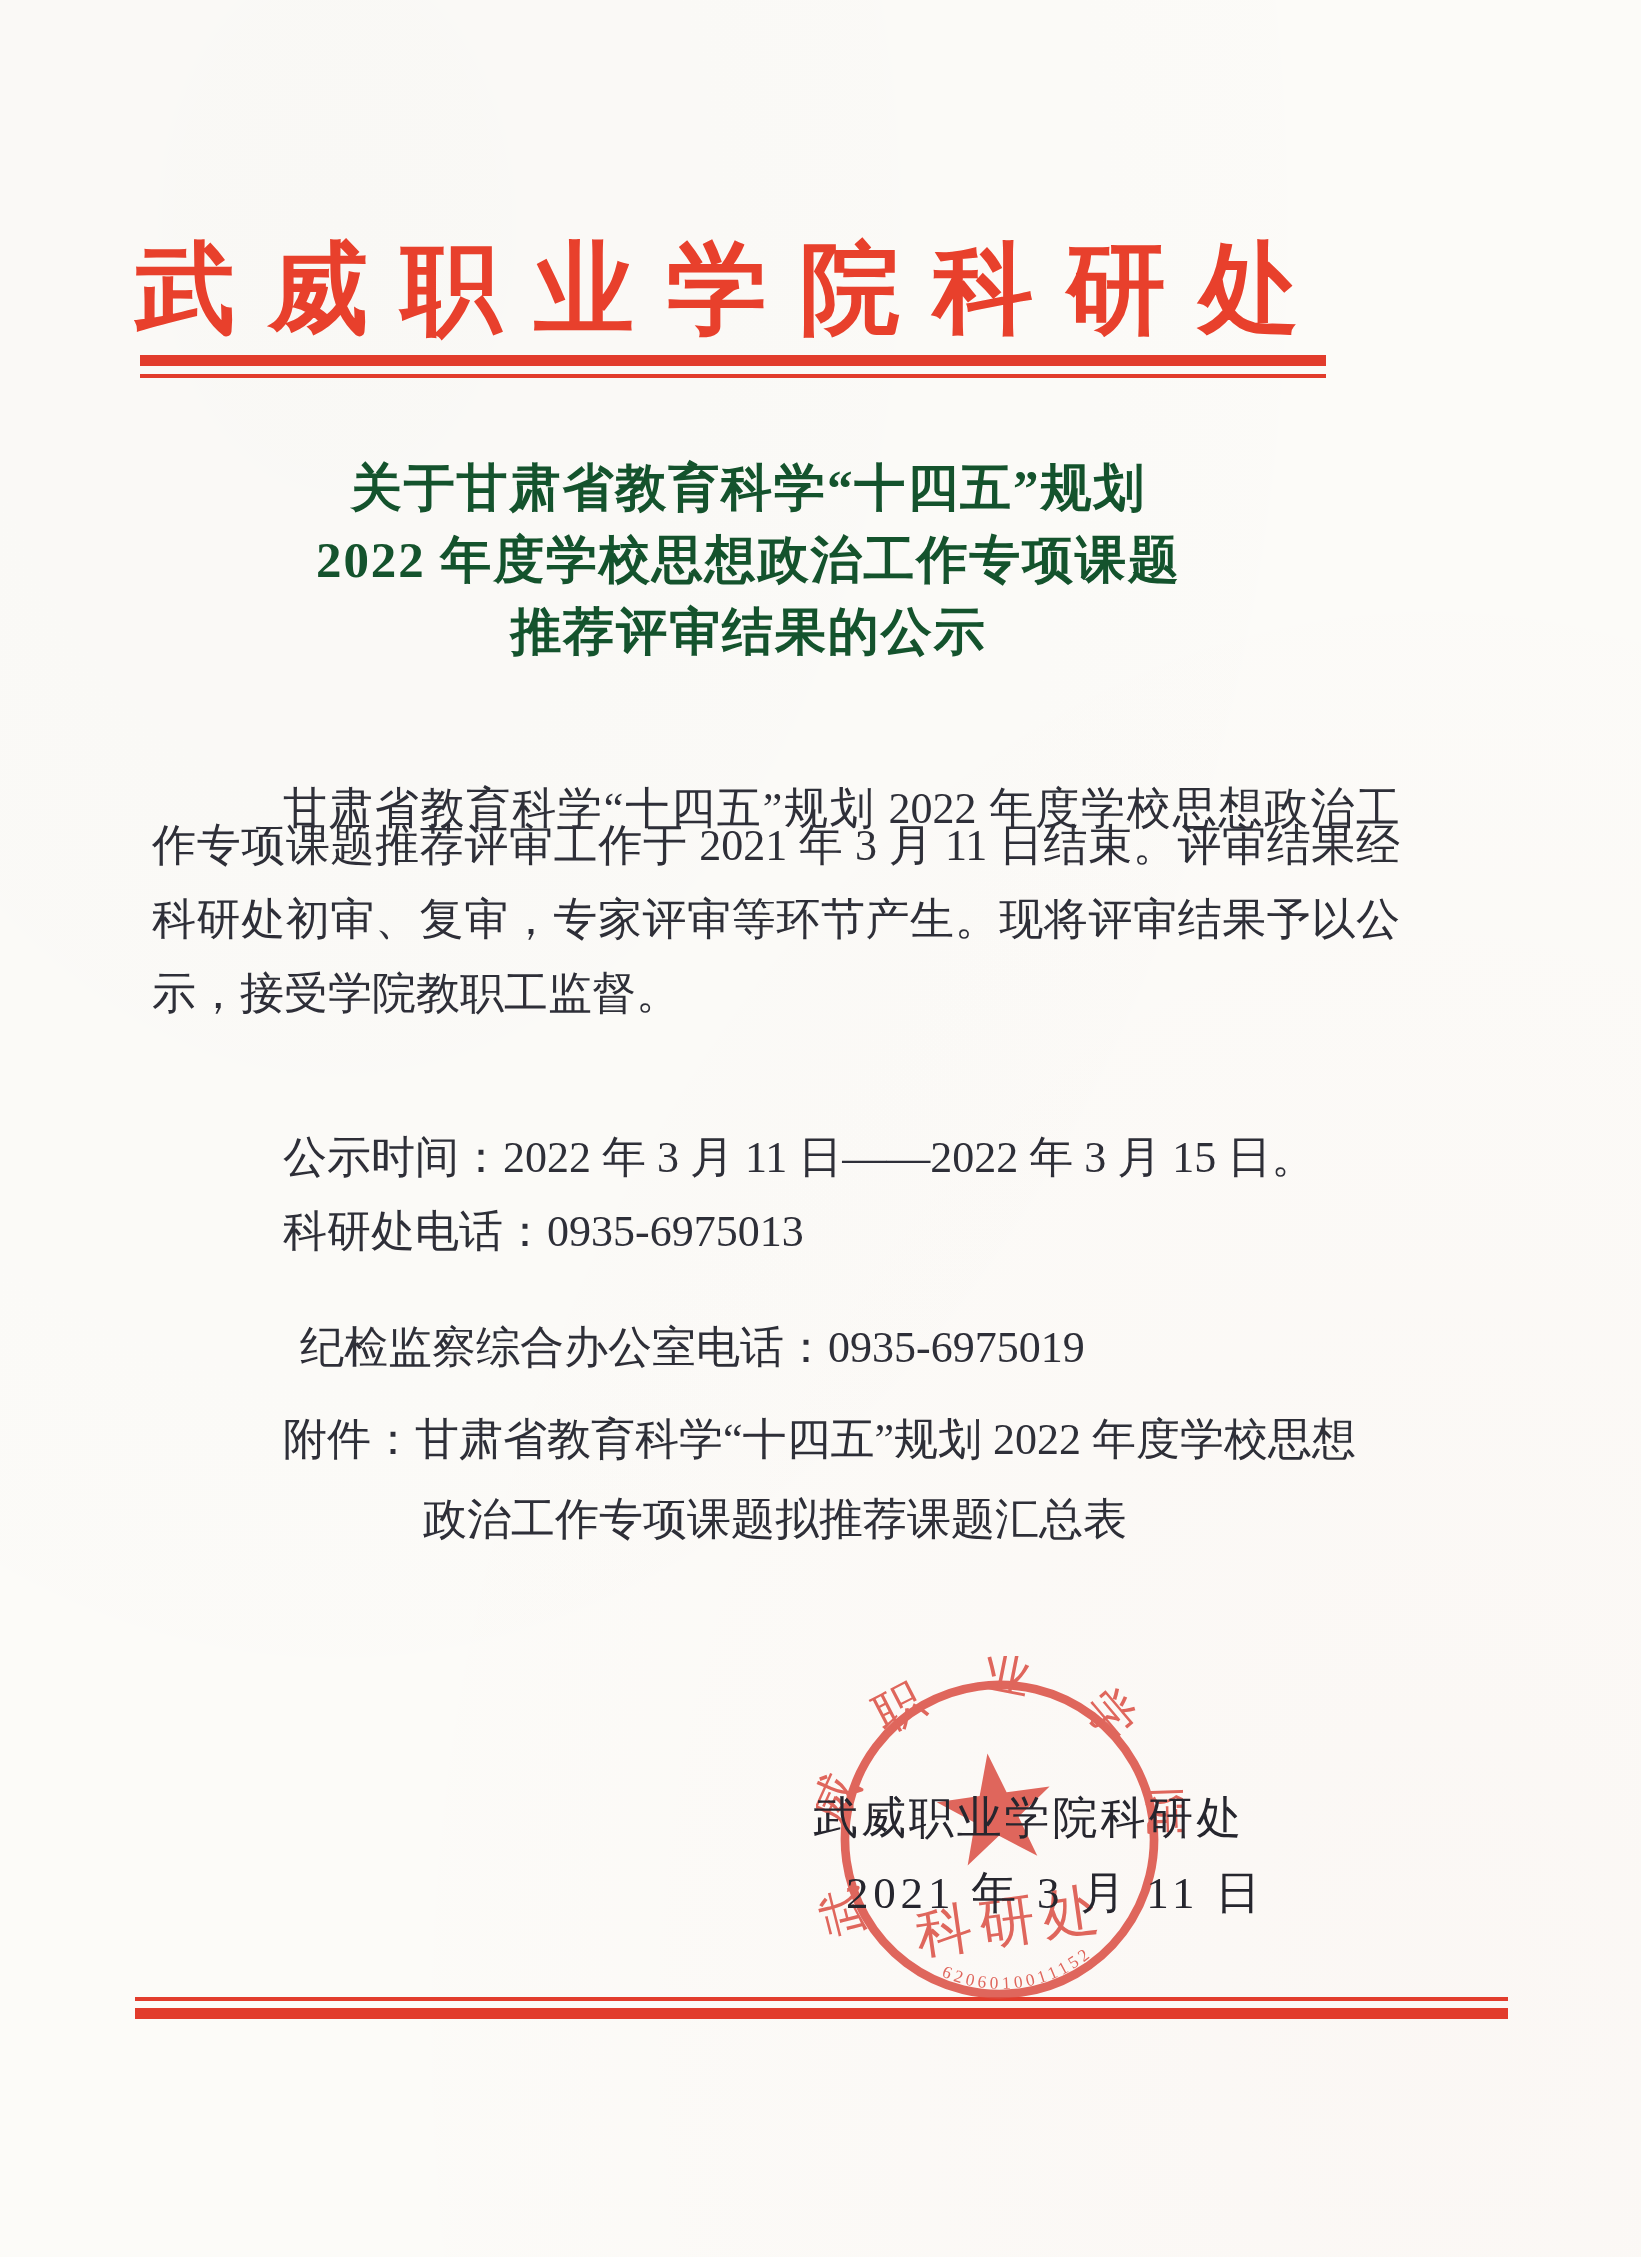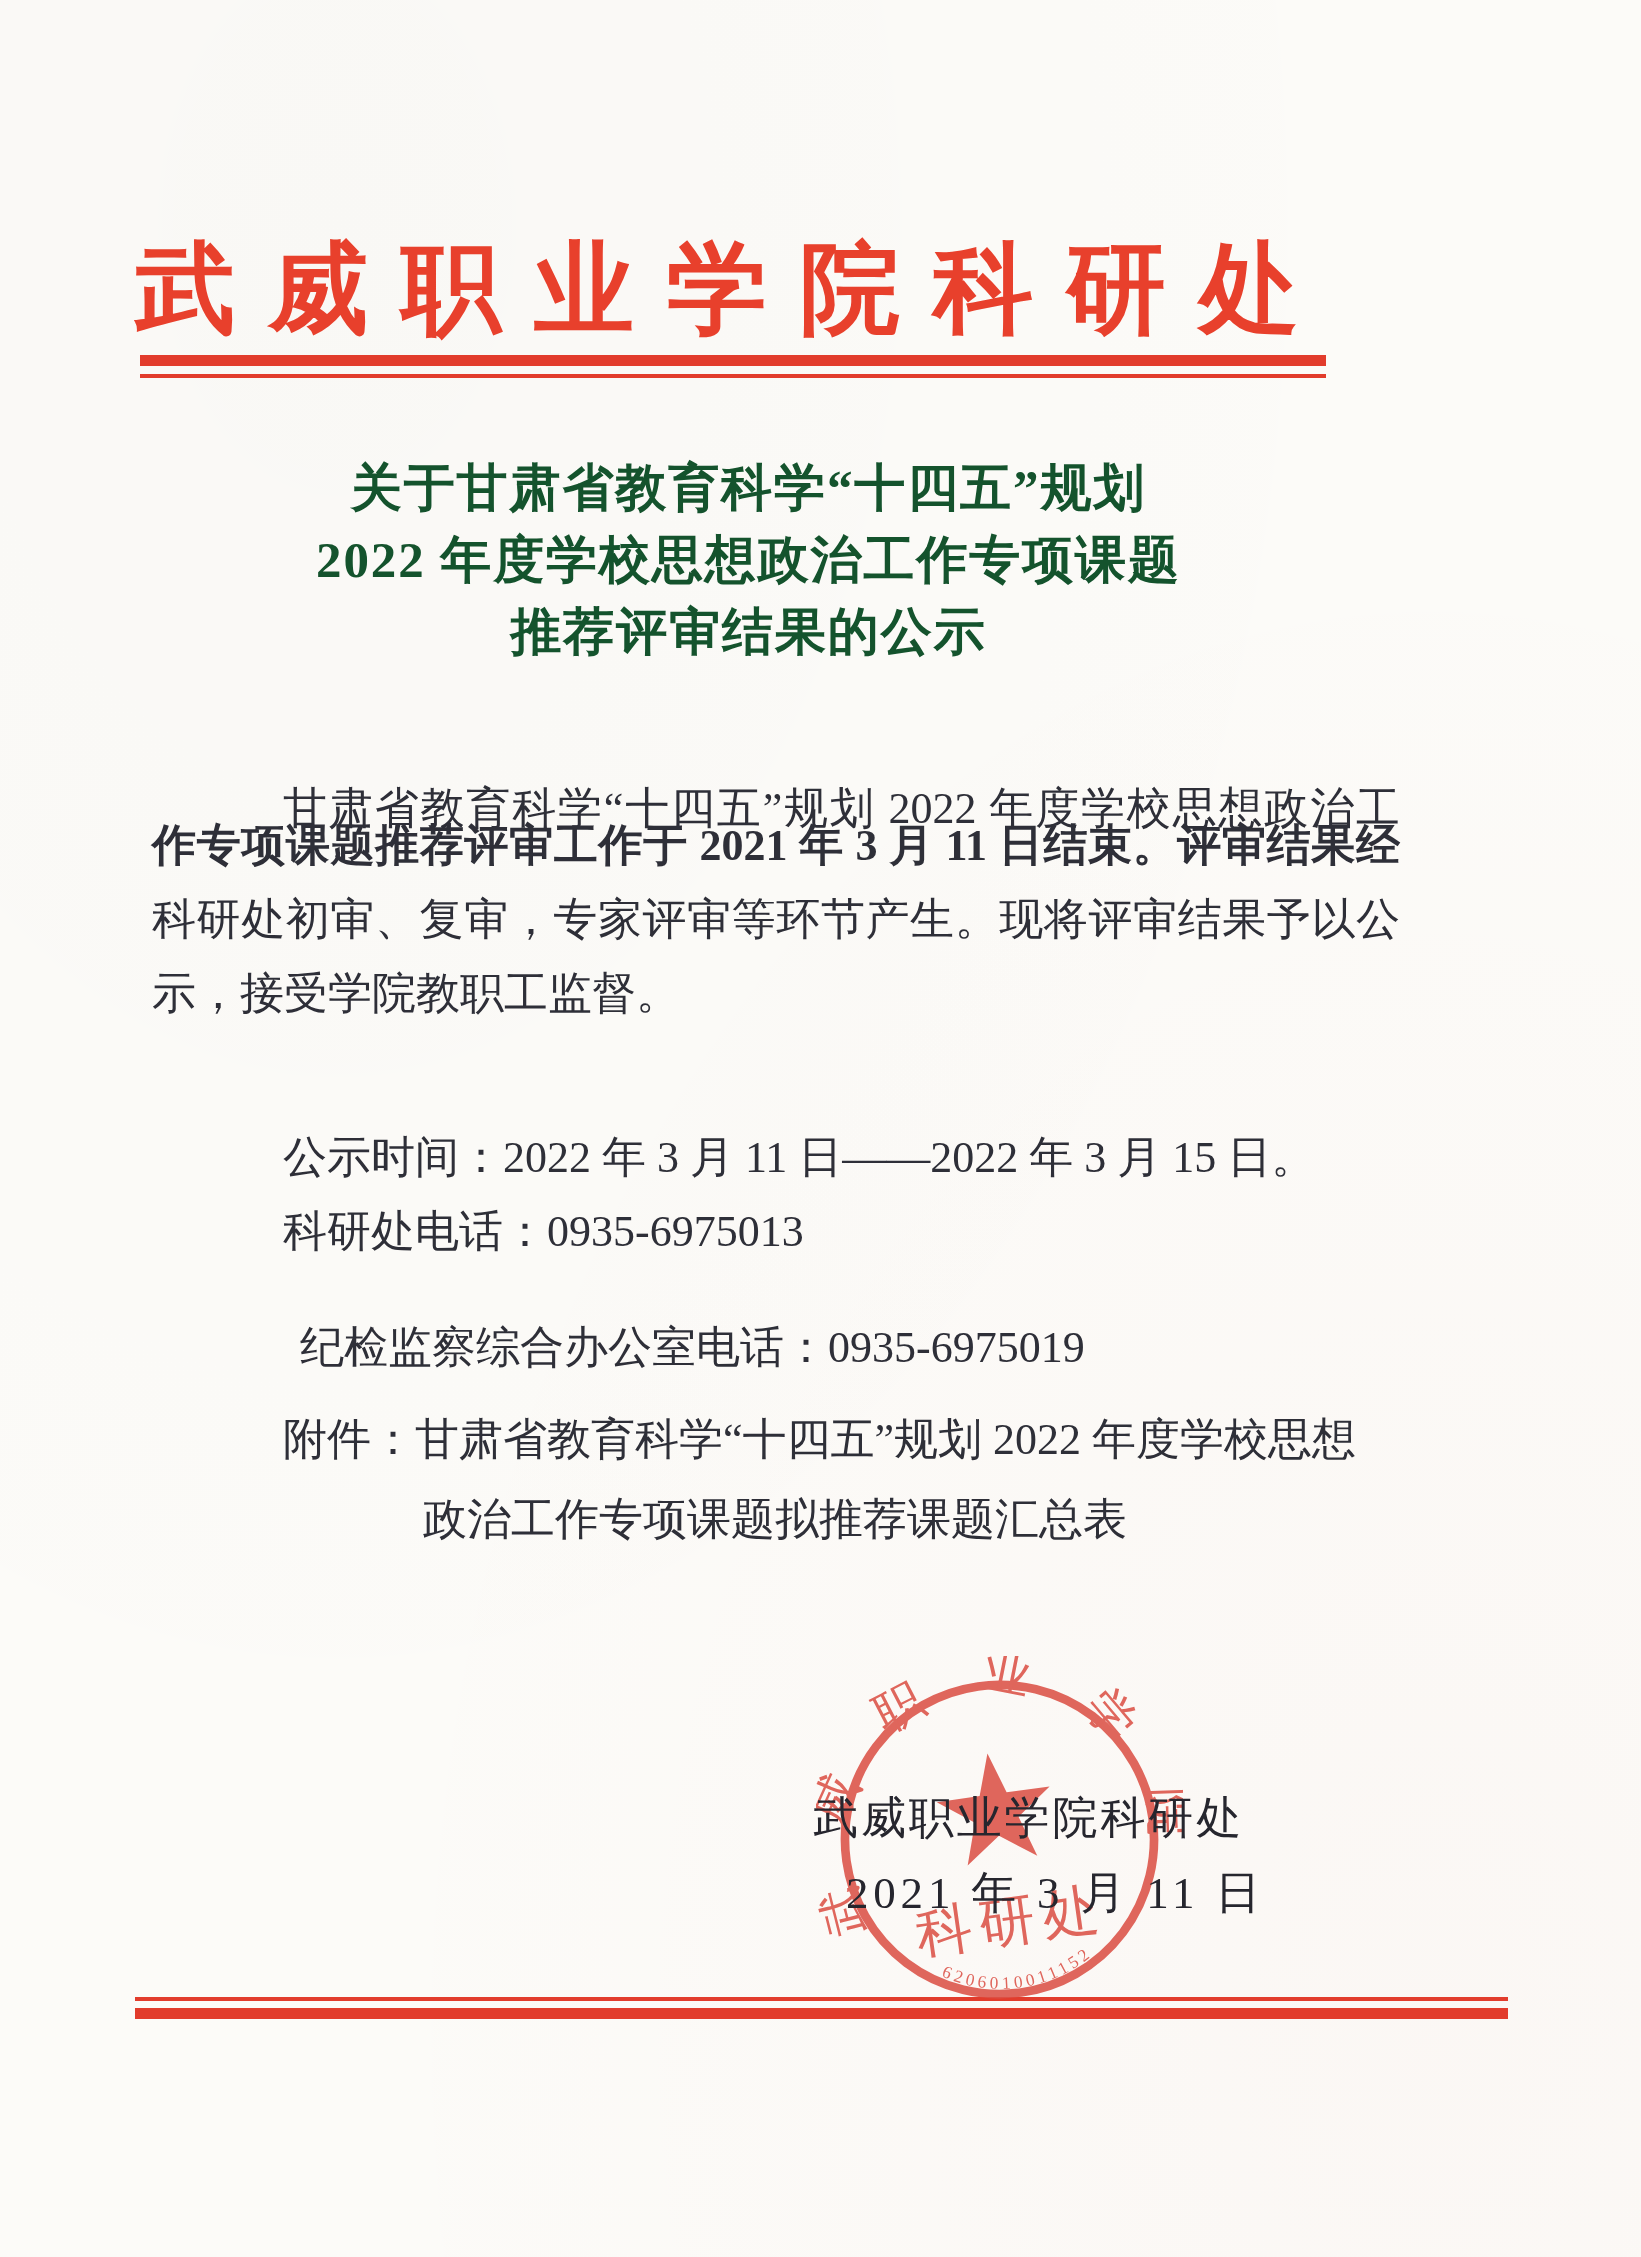--- a/index.html
+++ b/index.html
@@ -77,21 +77,21 @@
   <div class="rule rule-top-thick"></div>
   <div class="rule rule-top-thin"></div>
 
   <div class="doc-title">
     <div>关于甘肃省教育科学“十四五”规划</div>
     <div>2022 年度学校思想政治工作专项课题</div>
     <div>推荐评审结果的公示</div>
   </div>
 
   <div class="bodyline just" style="left:283px;top:781px;width:1117px;">甘肃省教育科学“十四五”规划 2022 年度学校思想政治工</div>
-  <div class="bodyline just" style="left:152px;top:818px;width:1248px;font-weight:bold;">作专项课题推荐评审工作于 2021 年 3 月 11 日结束。评审结果经</div>
+  <div class="bodyline just" style="left:152px;top:818px;width:1248px;">作专项课题推荐评审工作于 2021 年 3 月 11 日结束。评审结果经</div>
   <div class="bodyline" style="left:152px;top:966px;">示，接受学院教职工监督。</div>
   <div class="bodyline just" style="left:152px;top:892px;width:1248px;">科研处初审、复审，专家评审等环节产生。现将评审结果予以公</div>
 
   <div class="bodyline" style="left:283px;top:1130px;">公示时间：2022 年 3 月 11 日——2022 年 3 月 15 日。</div>
   <div class="bodyline" style="left:283px;top:1204px;">科研处电话：0935-6975013</div>
   <div class="bodyline" style="left:300px;top:1278px;margin-top:42px;">纪检监察综合办公室电话：0935-6975019</div>
 
   <div class="bodyline" style="left:283px;top:1412px;text-align:center;">附件：甘肃省教育科学“十四五”规划 2022 年度学校思想</div>
   <div class="bodyline" style="left:423px;top:1492px;">政治工作专项课题拟推荐课题汇总表</div>
 

